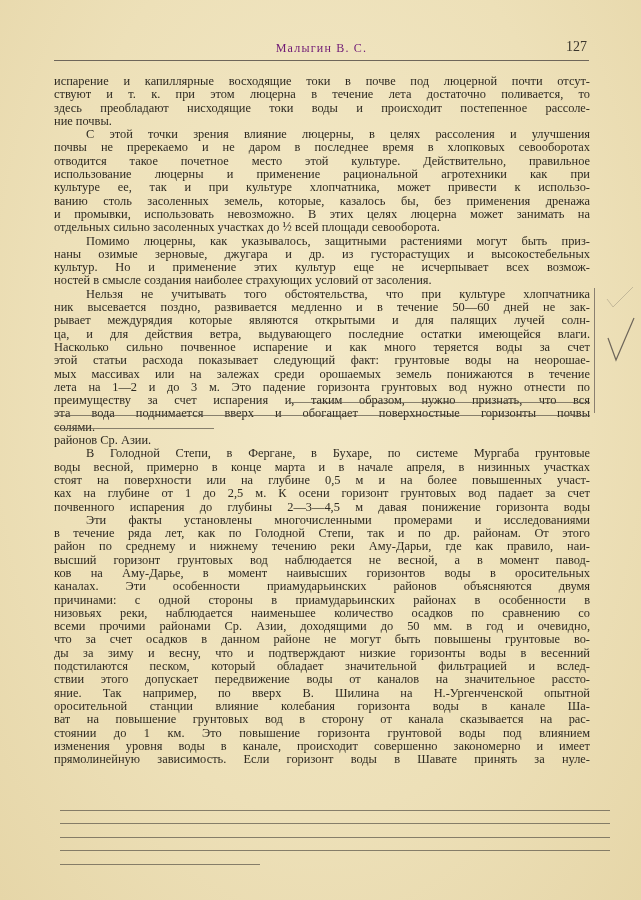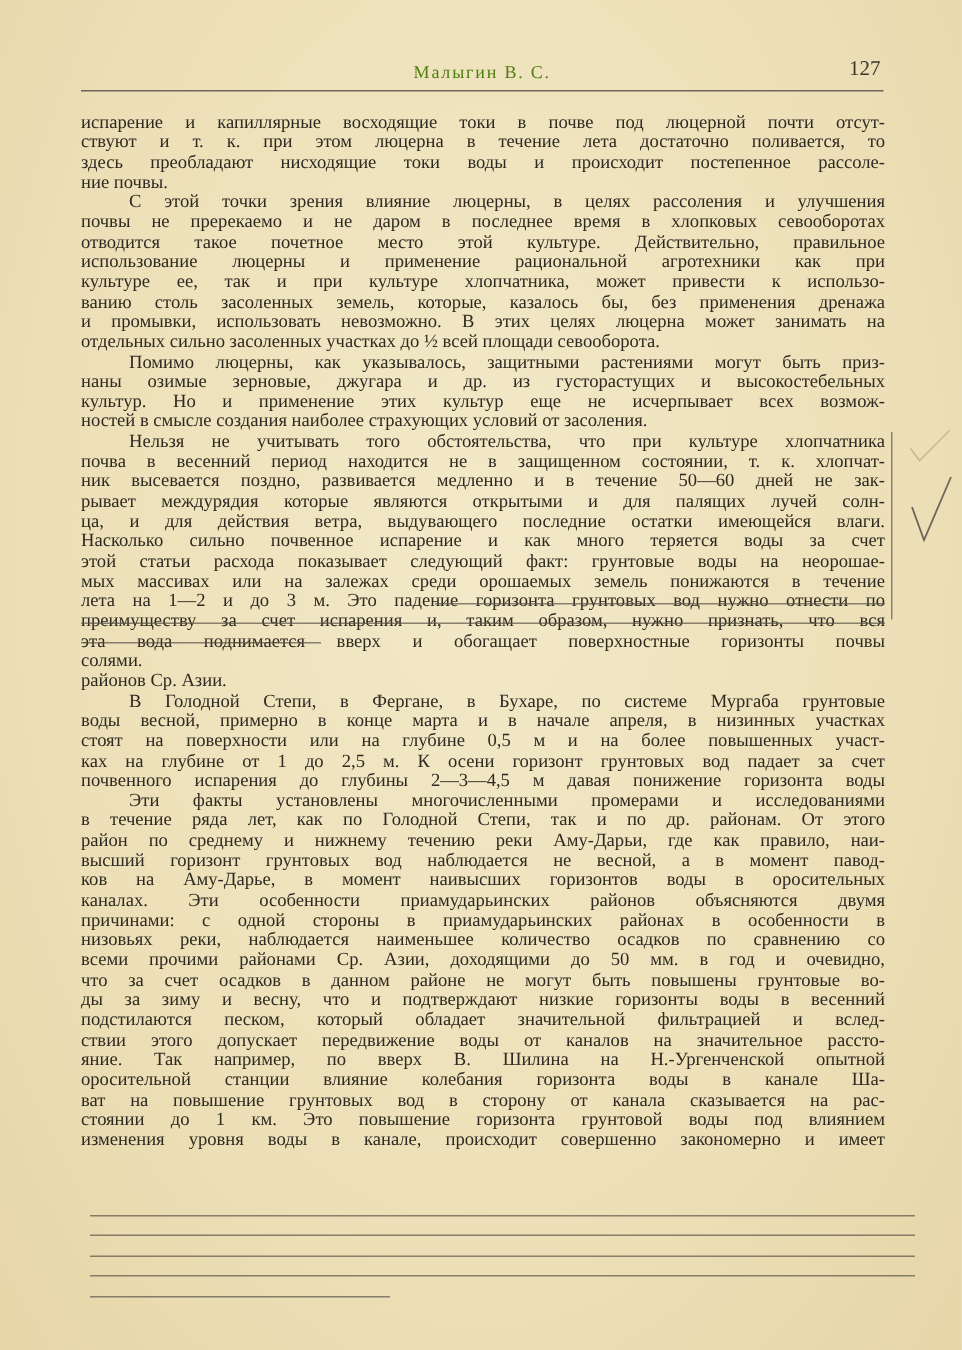--- a/index.html
+++ b/index.html
@@ -11,21 +11,21 @@
     color: #2e2a22;
     position: relative;
   }
   .page { position: absolute; left: 0; top: 0; width: 641px; height: 900px; }
   .header {
     position: absolute; top: 38px; left: 54px; width: 535px; height: 22px;
     border-bottom: 1px solid #6e665a;
   }
   .header .title {
     position: absolute; left: 0; right: 0; top: 3px; text-align: center;
-    font-size: 12px; letter-spacing: 1.2px; color: #4d7c0f;
+    font-size: 12px; letter-spacing: 1.2px; color: #701a75;
   }
   .header .pagenum {
     position: absolute; right: 2px; top: 1px; font-size: 14px; color: #3a352c;
   }
   .body {
     position: absolute; left: 54px; top: 75px; width: 536px;
     font-size: 12.4px; line-height: 13.3px;
     text-align: justify;
   }
   .line { display: block; white-space: nowrap; text-align: justify; text-align-last: justify; height: 13.3px; overflow: hidden; }
@@ -58,21 +58,20 @@
       <span class="line">использование люцерны и применение рациональной агротехники как при</span>
       <span class="line">культуре ее, так и при культуре хлопчатника, может привести к использо-</span>
       <span class="line">ванию столь засоленных земель, которые, казалось бы, без применения дренажа</span>
       <span class="line">и промывки, использовать невозможно. В этих целях люцерна может занимать на</span>
       <span class="line last">отдельных сильно засоленных участках до ½ всей площади севооборота.</span>
       <span class="line indent">Помимо люцерны, как указывалось, защитными растениями могут быть приз-</span>
       <span class="line">наны озимые зерновые, джугара и др. из густорастущих и высокостебельных</span>
       <span class="line">культур. Но и применение этих культур еще не исчерпывает всех возмож-</span>
       <span class="line last">ностей в смысле создания наиболее страхующих условий от засоления.</span>
       <span class="line indent">Нельзя не учитывать того обстоятельства, что при культуре хлопчатника</span>
-      <span class="line">почва в весенний период находится не в защищенном состоянии, т. к. хлопчат-</span>
       <span class="line">ник высевается поздно, развивается медленно и в течение 50—60 дней не зак-</span>
       <span class="line">рывает междурядия которые являются открытыми и для палящих лучей солн-</span>
       <span class="line">ца, и для действия ветра, выдувающего последние остатки имеющейся влаги.</span>
       <span class="line">Насколько сильно почвенное испарение и как много теряется воды за счет</span>
       <span class="line">этой статьи расхода показывает следующий факт: грунтовые воды на неорошае-</span>
       <span class="line">мых массивах или на залежах среди орошаемых земель понижаются в течение</span>
       <span class="line">лета на 1—2 и до 3 м. Это падение горизонта грунтовых вод нужно отнести по</span>
       <span class="line">преимуществу за счет испарения и, таким образом, нужно признать, что вся</span>
       <span class="line">эта вода поднимается вверх и обогащает поверхностные горизонты почвы</span>
       <span class="line last">солями.</span>
@@ -93,20 +92,21 @@
       <span class="line">всеми прочими районами Ср. Азии, доходящими до 50 мм. в год и очевидно,</span>
       <span class="line">что за счет осадков в данном районе не могут быть повышены грунтовые во-</span>
       <span class="line">ды за зиму и весну, что и подтверждают низкие горизонты воды в весенний</span>
       <span class="line">подстилаются песком, который обладает значительной фильтрацией и вслед-</span>
       <span class="line">ствии этого допускает передвижение воды от каналов на значительное рассто-</span>
       <span class="line">яние. Так например, по вверх В. Шилина на Н.-Ургенченской опытной</span>
       <span class="line">оросительной станции влияние колебания горизонта воды в канале Ша-</span>
       <span class="line">ват на повышение грунтовых вод в сторону от канала сказывается на рас-</span>
       <span class="line">стоянии до 1 км. Это повышение горизонта грунтовой воды под влиянием</span>
       <span class="line">изменения уровня воды в канале, происходит совершенно закономерно и имеет</span>
+      <span class="line">прямолинейную зависимость. Если горизонт воды в Шавате принять за нуле-</span>
     </div>
 
   <div class="margin-rule"></div>
   <svg class="check2" viewBox="0 0 30 25">
     <path d="M2 14 L8 22 L28 2" stroke="#7a7266" stroke-width="1" fill="none"></path>
   </svg>
   <svg class="check" viewBox="0 0 30 50">
     <path d="M2 22 L10 44 L28 2" stroke="#6e665a" stroke-width="1.2" fill="none"></path>
   </svg>
 

